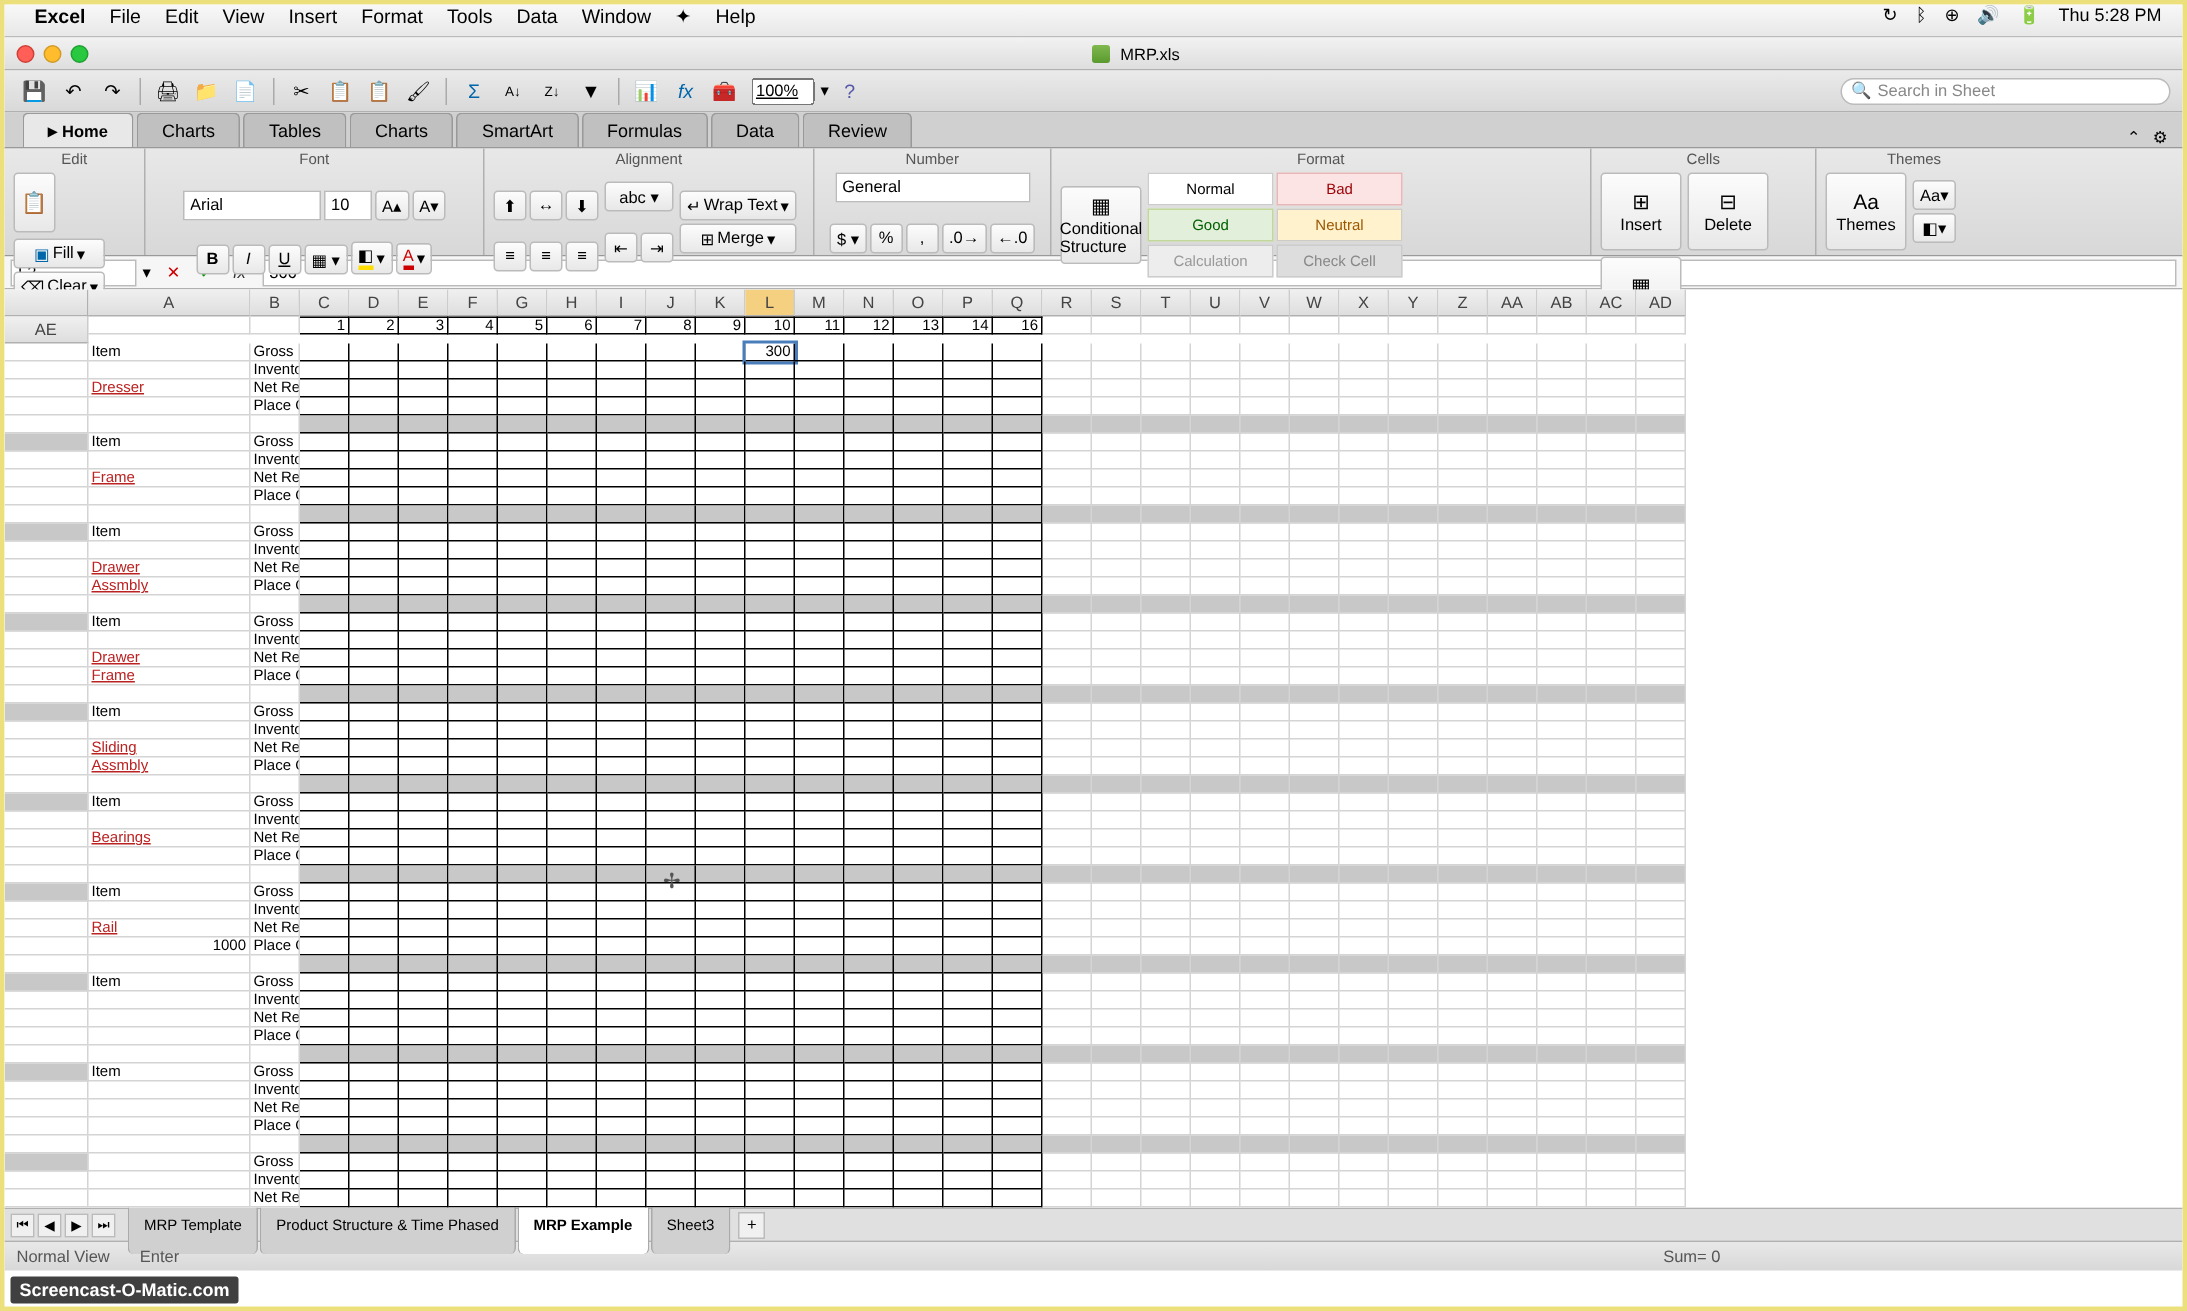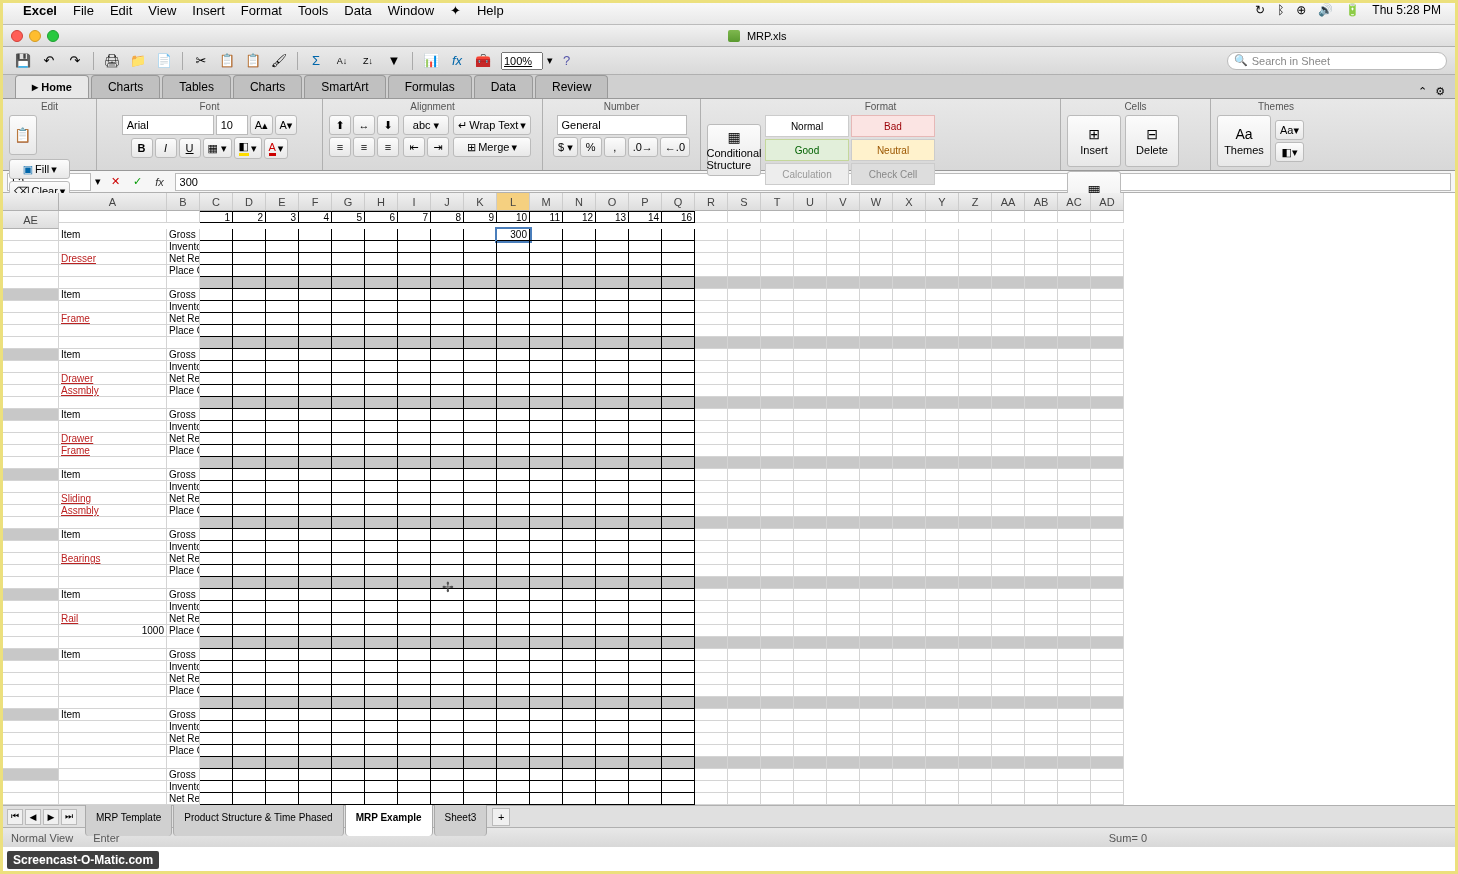--- a/index.html
+++ b/index.html
@@ -32,21 +32,21 @@
 .ribbon-tabs{height:24px;background:#d0d0d0;display:flex;align-items:flex-end;border-bottom:1px solid #999;padding-left:12px;}
 .ribbon-tabs .tab{padding:4px 16px;font-size:12px;border:1px solid #999;border-bottom:none;border-radius:4px 4px 0 0;background:#c0c0c0;margin-right:2px;}
 .ribbon-tabs .tab.active{background:#e8e8e8;font-weight:bold;}
 .ribbon-tabs .tab-controls{margin-left:auto;padding-right:10px;display:flex;gap:8px;align-items:center;}
 
 .ribbon{height:72px;background:linear-gradient(#e8e8e8,#d8d8d8);border-bottom:1px solid #999;display:flex;}
 .rgroup{border-right:1px solid #b0b0b0;padding:2px 6px;display:flex;flex-direction:column;position:relative;}
 .rgroup .glabel{position:absolute;top:2px;left:0;right:0;text-align:center;font-size:10px;color:#555;}
 .rgroup .gcontent{margin-top:14px;display:flex;align-items:center;gap:4px;flex-wrap:wrap;}
 .rgroup .gcol{display:flex;flex-direction:column;gap:2px;}
-.rgroup .grow{display:flex;gap:2px;align-items:center;}
+.rgroup .grow{display:flex;gap:2px;align-items:flex-end;margin-top:12px;}
 .rbtn{padding:2px 4px;border:1px solid #bbb;border-radius:3px;background:linear-gradient(#fcfcfc,#e8e8e8);font-size:11px;display:flex;align-items:center;gap:2px;min-width:22px;min-height:20px;justify-content:center;}
 .rbtn.big{flex-direction:column;height:52px;width:54px;font-size:10px;}
 .rbtn .ico{font-size:14px;}
 .rsel{border:1px solid #bbb;background:#fff;padding:2px 4px;font-size:11px;height:20px;}
 .fontname{width:92px;}
 .fontsize{width:32px;}
 .numfmt{width:130px;}
 .styles-box{display:flex;flex-wrap:wrap;gap:2px;width:180px;text-align:center;}
 .style-cell{width:84px;height:22px;border:1px solid #ccc;display:flex;align-items:center;justify-content:center;font-size:10px;}
 .sc-normal{background:#fff;}

